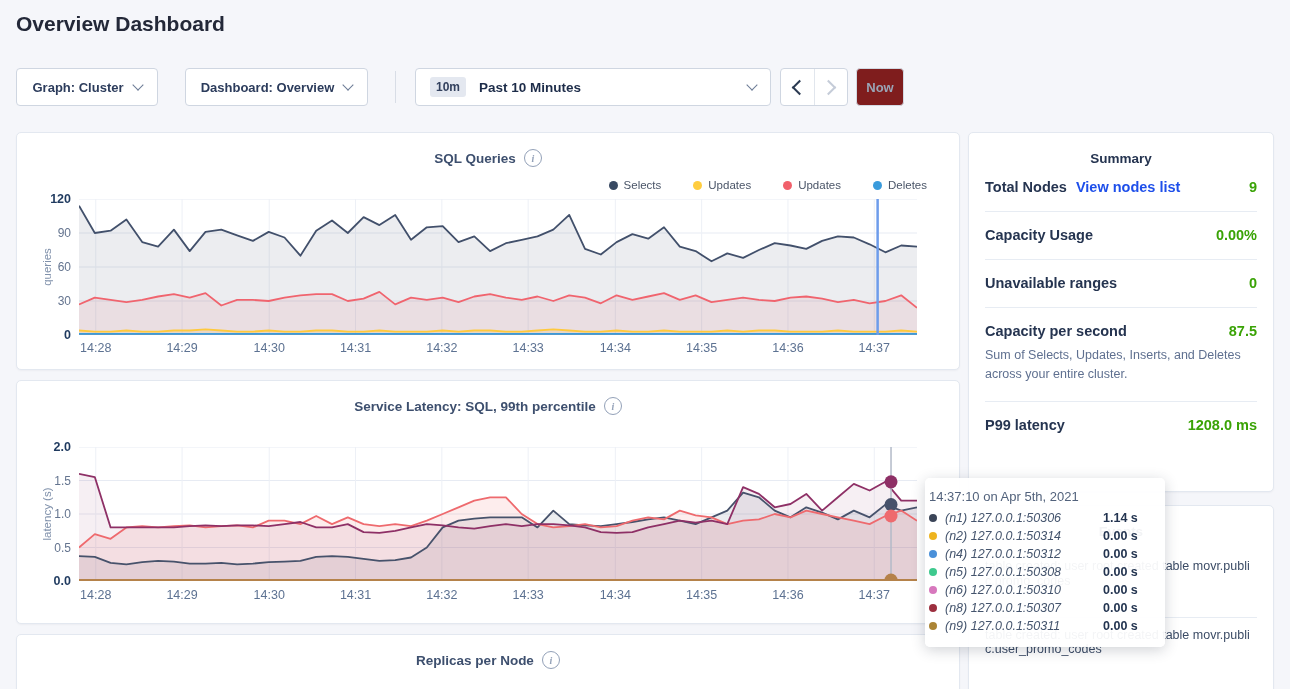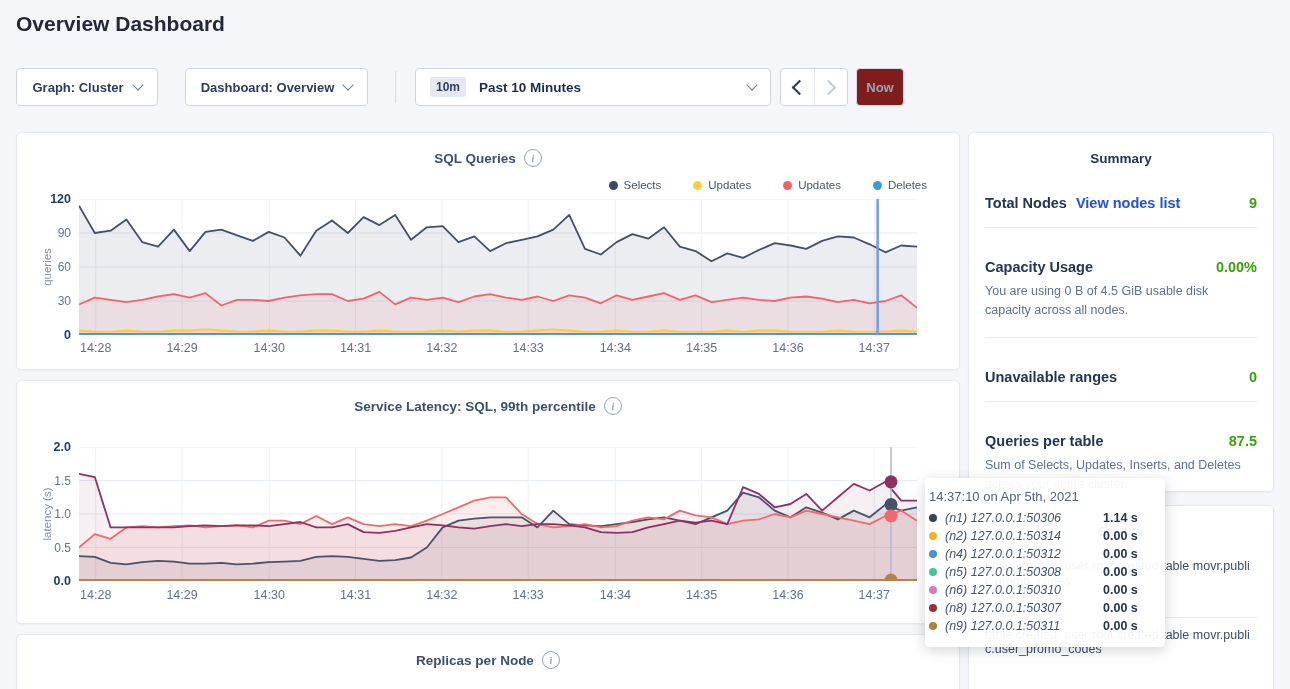--- a/index.html
+++ b/index.html
@@ -50,21 +50,21 @@
   .xlabels span{position:absolute;transform:translateX(-50%);font-size:12.5px;color:#5d7292;white-space:nowrap;}
   .yunit{position:absolute;left:30px;width:0;display:flex;align-items:center;justify-content:center;}
   .yunit span{transform:rotate(-90deg);transform-origin:center;font-size:11.5px;color:#8091ab;white-space:nowrap;}
 
   
   .panel-heading{margin:0;padding-top:18px;text-align:center;font-size:13.5px;font-weight:700;color:#253450;}
   .srow{padding:15px 0 16px;border-bottom:1px solid #e7ecf3;}
   .srow:first-of-type{padding-top:13px;}
   .srow:last-of-type{border-bottom:none;}
   .srow-top{display:flex;align-items:baseline;gap:9px;}
-  .slabel{font-size:14.5px;font-weight:700;color:#253450;margin-top:16px;}
+  .slabel{font-size:14.5px;font-weight:700;color:#253450;}
   .slink{font-size:14.5px;font-weight:700;color:#1e4fea;text-decoration:none;cursor:pointer;}
   .svalue{margin-left:auto;font-size:14.5px;font-weight:700;color:#3aa306;}
   .sdesc{margin:7px 0 0;font-size:12.5px;line-height:1.55;color:#5f7090;}
   .events-list{margin-top:10px;}
   .event-item{padding:10px 0 28px;border-bottom:1px solid #e7ecf3;cursor:pointer;}
   .event-item:last-child{border-bottom:none;}
   .event-text{margin:0;font-size:12.5px;line-height:1.18;color:#3c4c66;word-break:break-all;}
 
   
   .tooltip{position:absolute;left:925px;top:478px;width:232px;background:rgba(255,255,255,0.94);border-radius:5px;
@@ -250,31 +250,30 @@
         <span class="slabel">Total Nodes</span>
         <a class="slink">View nodes list</a>
         <span class="svalue">9</span>
       </div>
     </div>
     <div class="srow">
       <div class="srow-top">
         <span class="slabel">Capacity Usage</span>
         <span class="svalue">0.00%</span>
       </div>
-      <p class="sdesc">You are using 0 B of 4.5 GiB usable disk capacity across all nodes.</p>
     </div>
     <div class="srow">
       <div class="srow-top">
         <span class="slabel">Unavailable ranges</span>
         <span class="svalue">0</span>
       </div>
     </div>
     <div class="srow">
       <div class="srow-top">
-        <span class="slabel">Queries per table</span>
+        <span class="slabel">Capacity per second</span>
         <span class="svalue">87.5</span>
       </div>
       <p class="sdesc">Sum of Selects, Updates, Inserts, and Deletes across your entire cluster.</p>
     </div>
     <div class="srow">
       <div class="srow-top">
         <span class="slabel">P99 latency</span>
         <span class="svalue">1208.0 ms</span>
       </div>
     </div>

